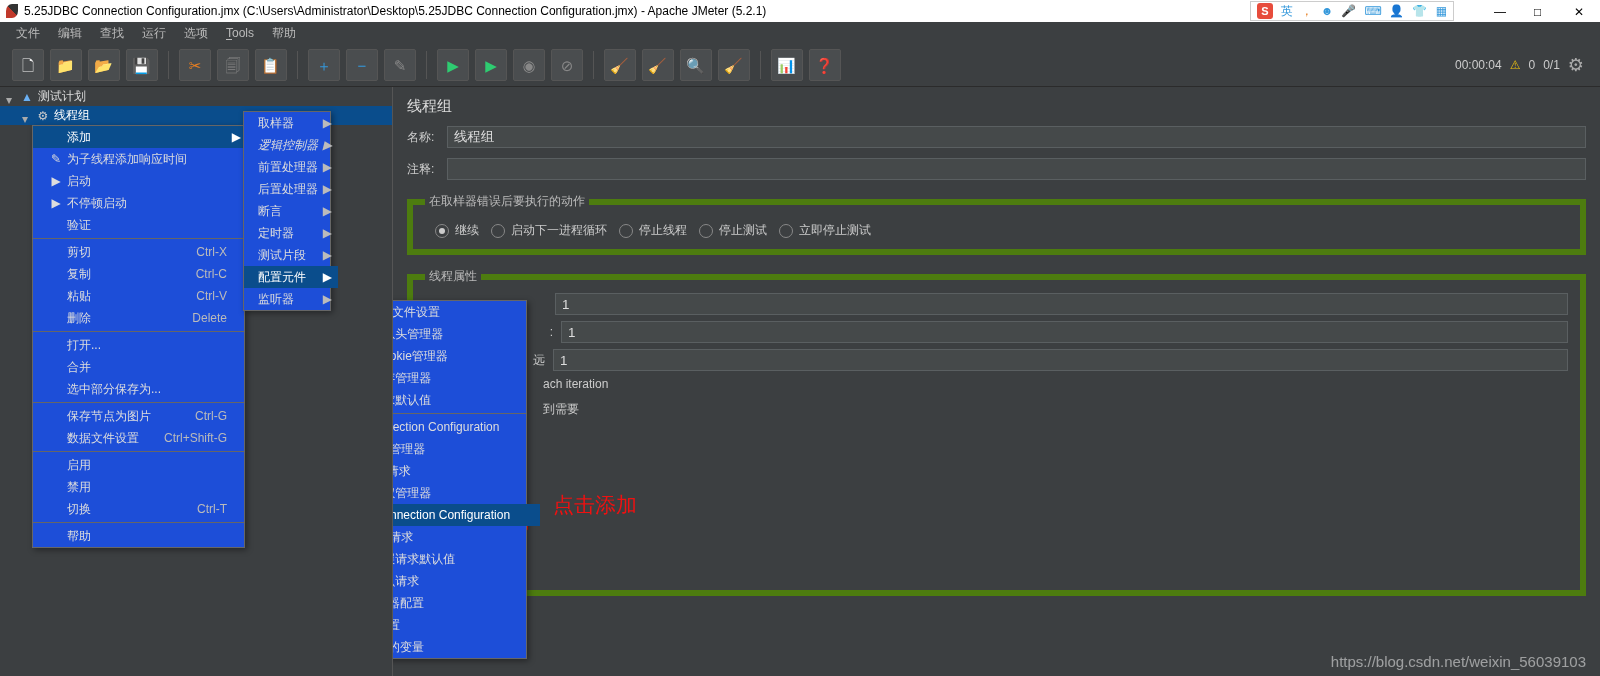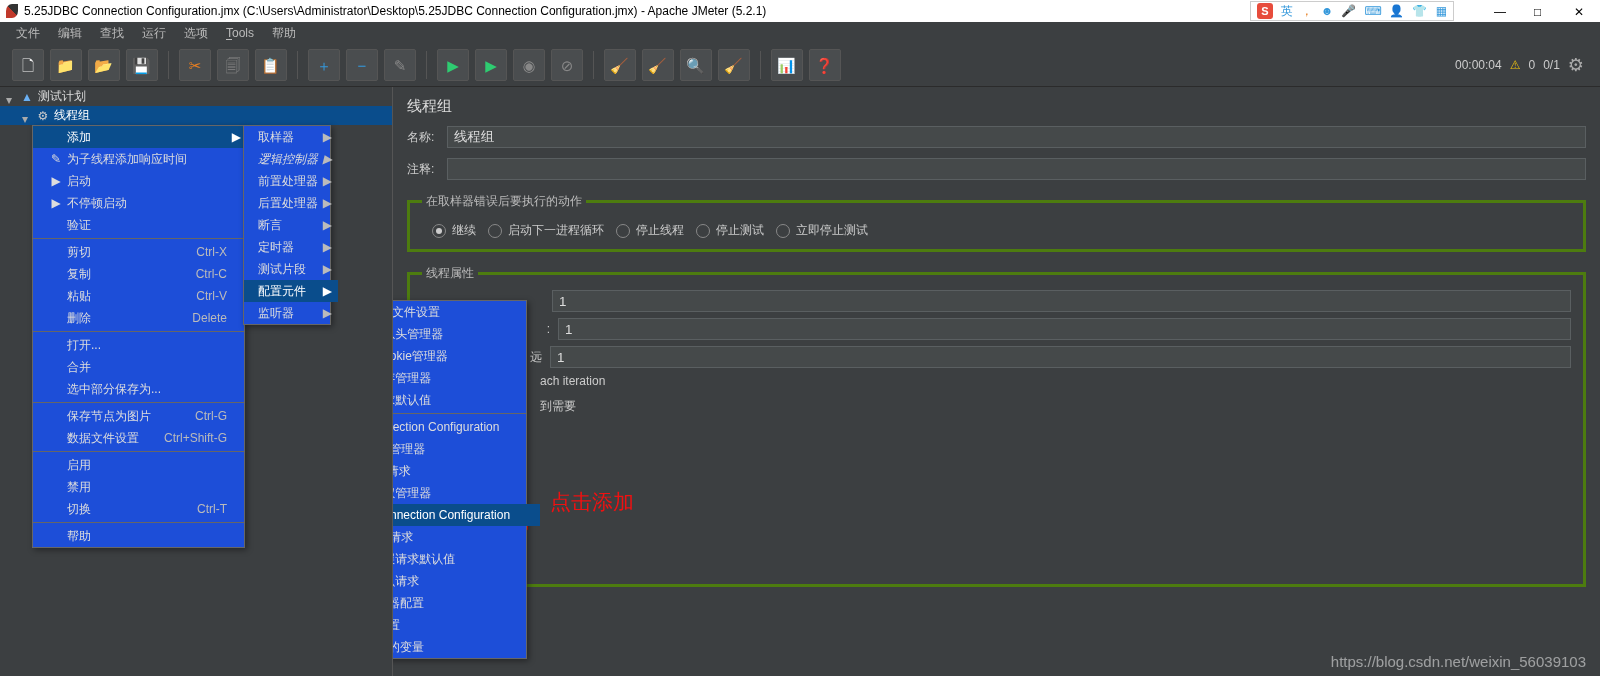--- a/index.html
+++ b/index.html
@@ -31,21 +31,21 @@
   .tree-row{height:19px;display:flex;align-items:center;padding-left:6px;color:#ddd;gap:4px}
   .tree-row .ico{width:14px;display:inline-block;text-align:center}
   .tree-row.sel{background:#0a4d8c;color:#fff}
   .caret{display:inline-block;width:8px;height:8px;margin-right:2px;color:#aaa}
   
   .panel{flex:1;background:#3c3f41;padding:10px 14px;position:relative;overflow:hidden}
   .panel-title{color:#ddd;font-size:15px;margin-bottom:10px}
   .frow{display:flex;align-items:center;margin-bottom:10px}
   .flabel{color:#ccc;width:40px;text-align:left}
   .finput{flex:1;height:20px;background:#45494a;border:1px solid #5a5f61;color:#ddd;padding:0 6px}
-  fieldset{border:3px solid #4d7c0f;margin:13px 0 10px 0;padding:8px 12px}
+  fieldset{border:6px solid #4d7c0f;margin:13px 0 10px 0;padding:8px 12px}
   legend{color:#bbb;padding:0 4px}
   .radios{display:flex;gap:12px;align-items:flex-start;margin:4px 0 2px 10px}
   .radio{display:flex;align-items:center;gap:6px;color:#ccc}
   .rdot{width:12px;height:12px;border:1px solid #888;border-radius:50%;display:inline-flex;align-items:center;justify-content:center}
   .rdot.on::after{content:"";width:6px;height:6px;background:#ccc;border-radius:50%}
   .nrow{display:flex;align-items:center;margin-bottom:6px}
   .nlabel{color:#ccc;padding-right:8px;min-width:10px;text-align:right}
   .ninput{height:20px;background:#45494a;border:1px solid #5a5f61;color:#ddd;padding:0 6px}
   .ptext{color:#ccc}
   
@@ -277,21 +277,21 @@
           <span>切换</span>
           <span class="shortcut">Ctrl-T</span>
         </div>
         <div class="msep"></div>
         <div class="mrow">
           <span class="ctx-ico"></span>
           <span>帮助</span>
         </div>
       </div>
 
-    <div class="ctxmenu" style="left:243px;top:38px;width:86px" id="ctx2">
+    <div class="ctxmenu" style="left:243px;top:24px;width:86px" id="ctx2">
         <div class="mrow" style="min-width: 60px;">
           <span>取样器</span>
           <span class="arr">▶</span>
         </div>
         <div class="mrow" style="min-width: 60px; font-style: italic;">
           <span>逻辑控制器</span>
           <span class="arr">▶</span>
         </div>
         <div class="mrow" style="min-width: 60px;">
           <span>前置处理器</span>

